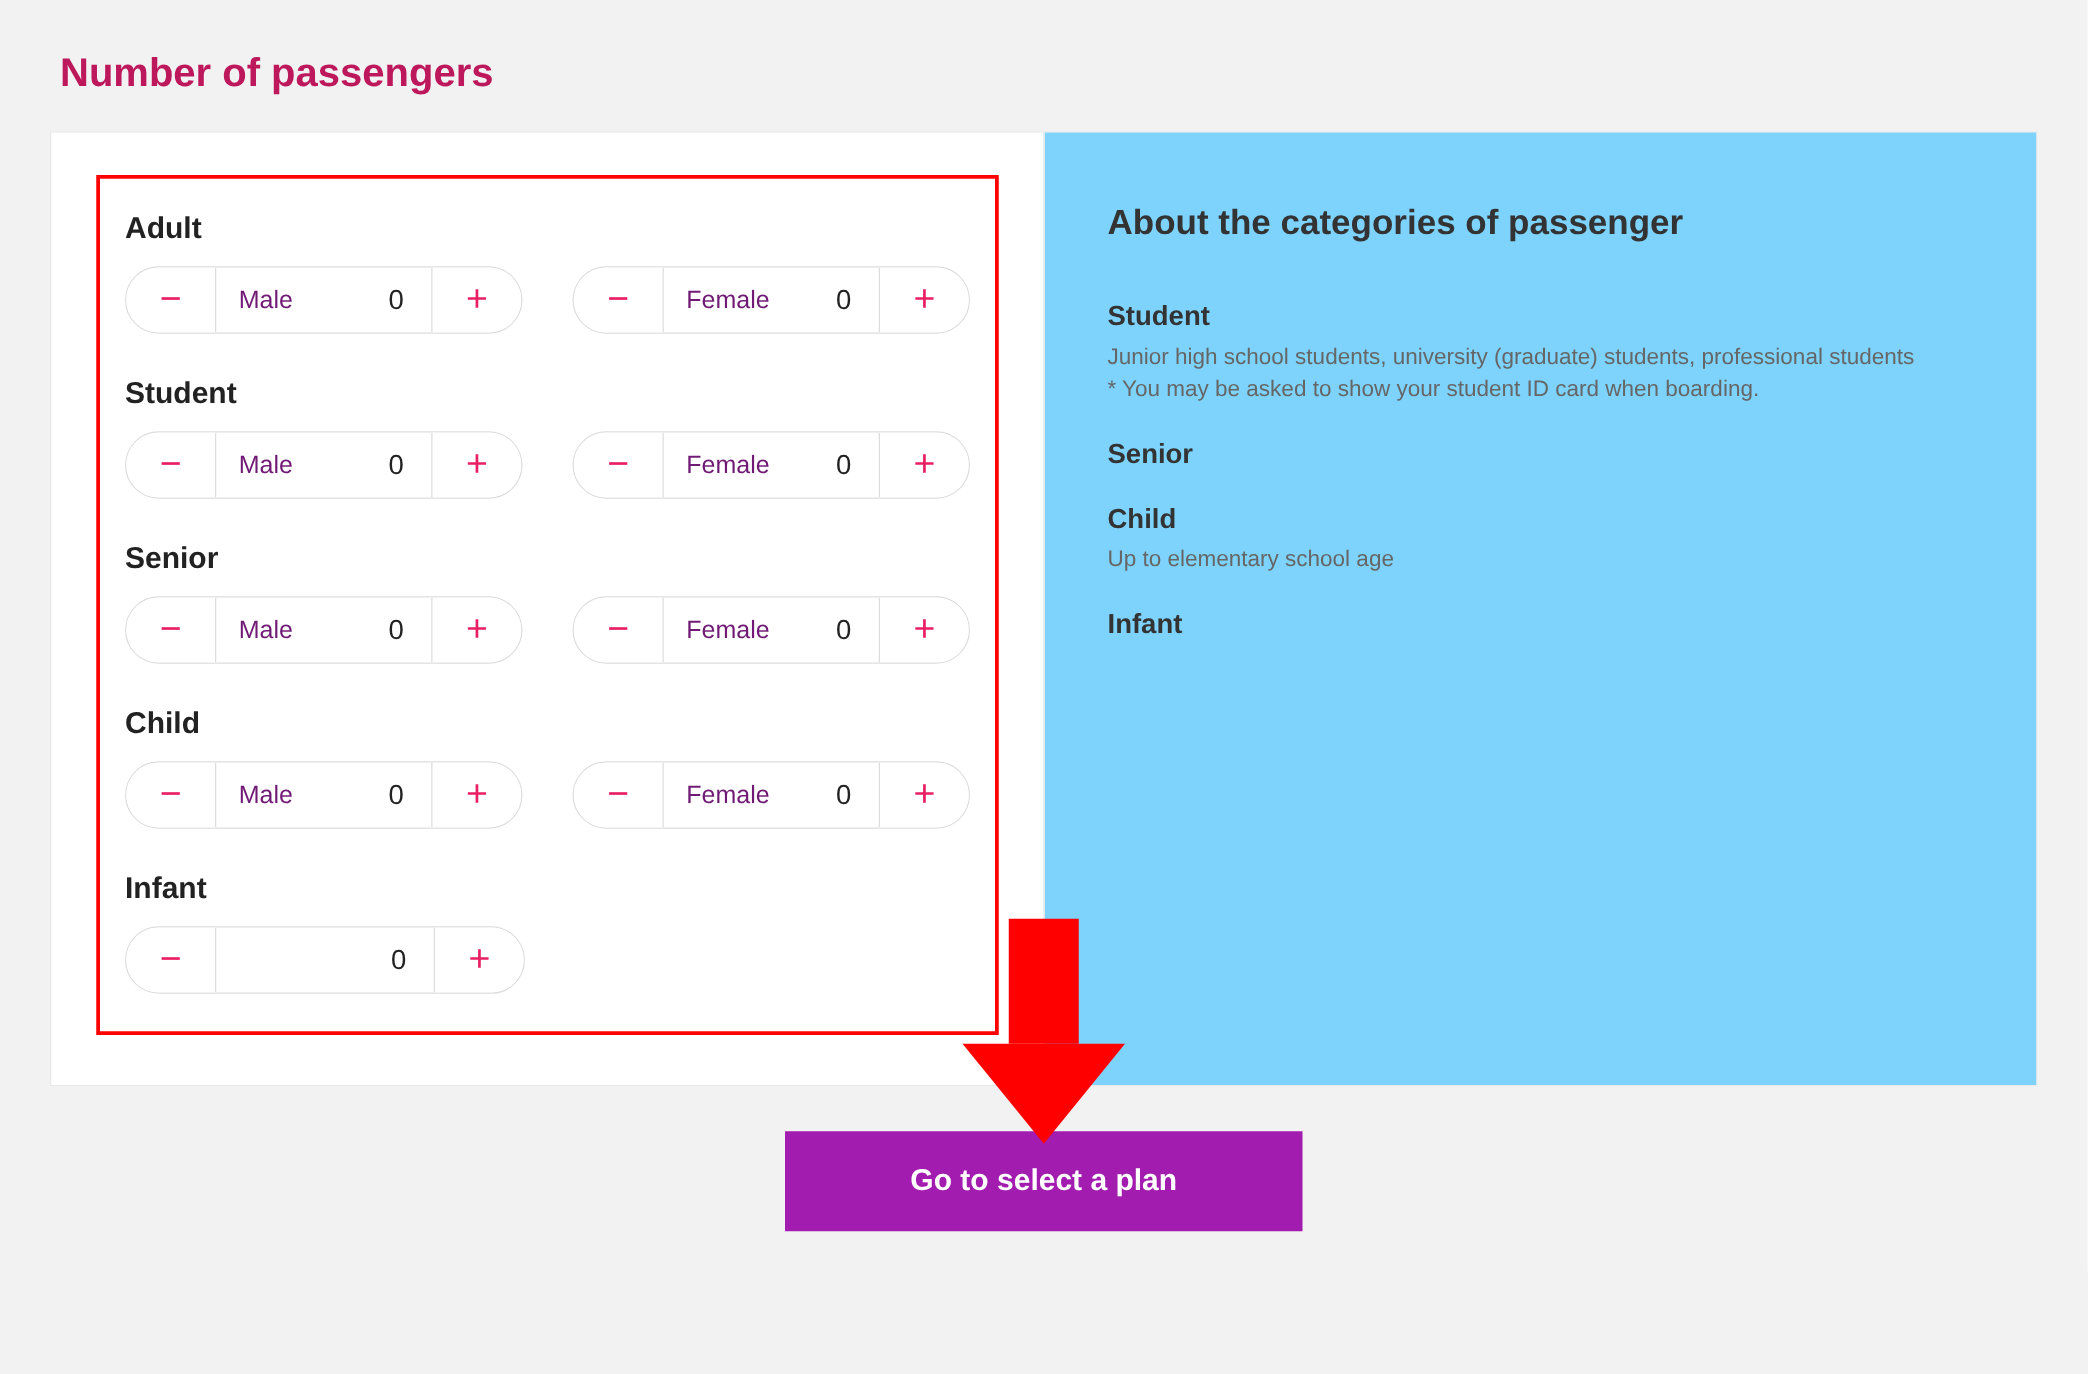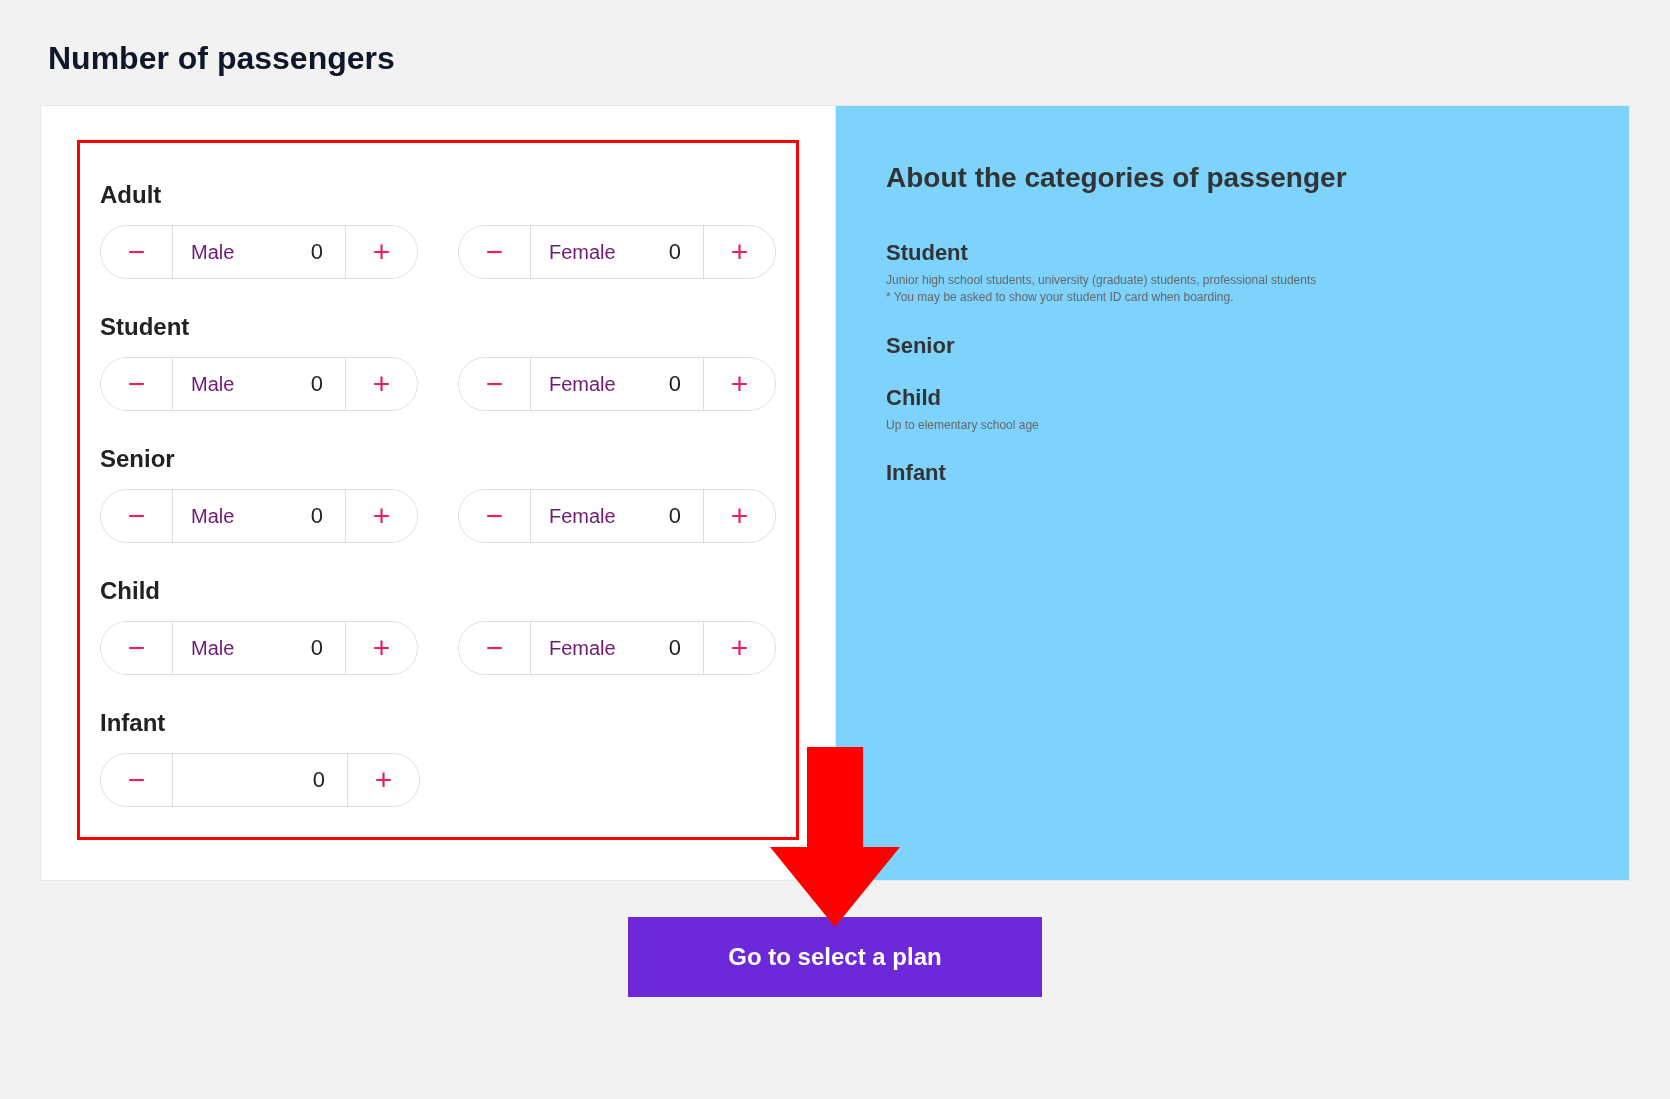--- a/index.html
+++ b/index.html
@@ -7,21 +7,21 @@
     background: #f2f2f2;
     font-family: "Segoe UI", Helvetica, Arial, sans-serif;
     color: #222;
     width: 1670px;
     min-height: 1099px;
     padding: 40px 40px 50px 40px;
   }
   .page-title {
     font-size: 32px;
     font-weight: 700;
-    color: #0f172a;
+    color: #be185d;
     margin-bottom: 28px;
     margin-left: 8px;
   }
   .card {
     background: #ffffff;
     display: flex;
     width: 100%;
     border: 1px solid #e8e8e8;
   }
   .left-panel {
@@ -39,21 +39,21 @@
     border: 3px solid #ff0000;
     padding: 22px 20px 30px 20px;
   }
   .category-label {
     font-size: 24px;
     font-weight: 700;
     color: #222;
     margin-bottom: 16px;
     margin-top: 34px;
   }
-  .category-label:first-child { margin-top: 16px; }
+  .category-label:first-child { margin-top: 4px; }
   .stepper-row {
     display: flex;
     gap: 40px;
   }
   .stepper {
     display: flex;
     align-items: stretch;
     height: 54px;
     border: 1px solid #ddd;
     border-radius: 27px;
@@ -101,33 +101,33 @@
   }
   .about-term {
     font-size: 22px;
     font-weight: 700;
     color: #333;
     margin-bottom: 6px;
     margin-top: 26px;
   }
   .about-term:first-of-type { margin-top: 0; }
   .about-desc {
-    font-size: 12px;
+    font-size: 18px;
     color: #666;
     line-height: 1.45;
   }
 
   .cta-wrap {
     display: flex;
     justify-content: center;
     margin-top: 36px;
     position: relative;
   }
   .cta-button {
-    background: #6d28d9;
+    background: #a21caf;
     color: #fff;
     font-size: 24px;
     font-weight: 700;
     border: none;
     padding: 26px 100px;
     cursor: pointer;
   }
   .arrow-overlay {
     position: absolute;
     left: 50%;

